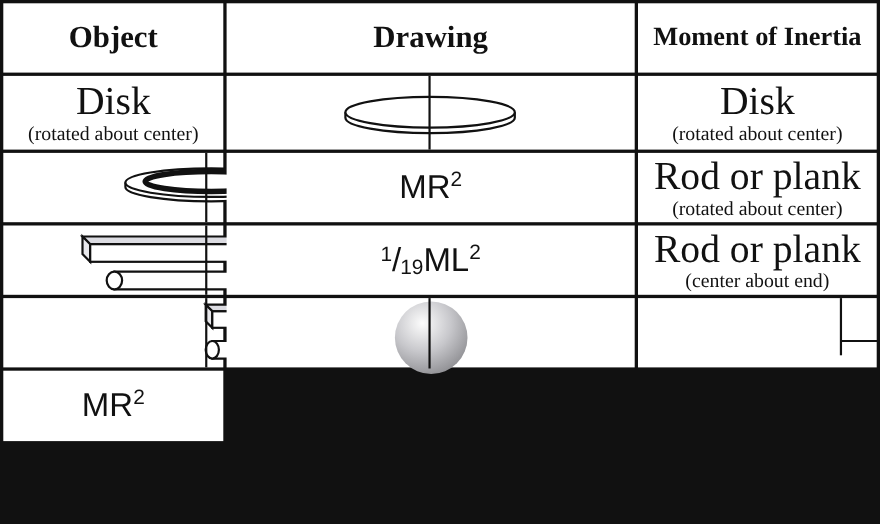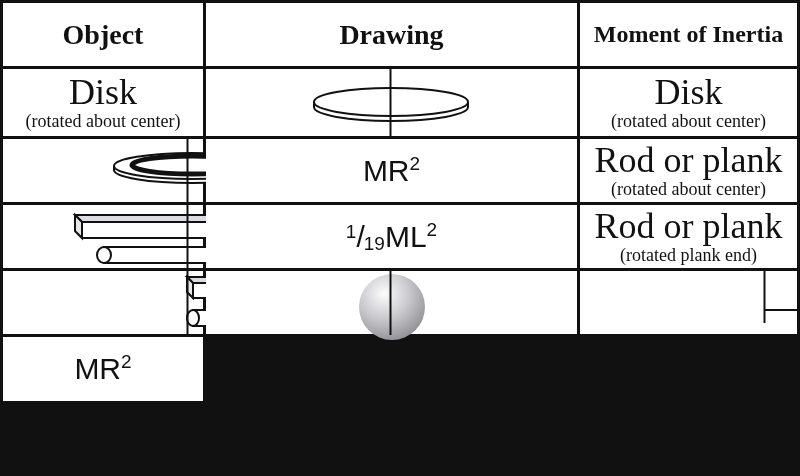--- a/index.html
+++ b/index.html
@@ -82,21 +82,21 @@
       <ellipse cx="101" cy="50" rx="7" ry="8" fill="#fff" stroke="#111" stroke-width="2"></ellipse>
       <line x1="184.5" y1="0" x2="184.5" y2="63" stroke="#111" stroke-width="2"></line>
     </svg>
   </div>
   <div class="cell">
     <div class="formula"><span class="f-lead"></span><span class="f-num">1</span><span class="f-slash">/</span><span class="f-den">19</span><span class="f-base">ML</span><span class="f-exp">2</span></div>
   </div>
 
   <div class="cell">
     <div class="obj-main">Rod or plank</div>
-    <div class="obj-note">(rotated plank end)</div>
+    <div class="obj-note">(center about end)</div>
   </div>
   <div class="cell drawcell">
     <svg class="drawing" width="371" height="63" viewBox="0 0 371 63">
       <polygon points="184,6 296,6 301,12 190,12" fill="#dcdce2" stroke="#111" stroke-width="2"></polygon>
       <polygon points="184,6 190,12 190,27 184,21" fill="#e8e8ec" stroke="#111" stroke-width="2"></polygon>
       <rect x="190" y="12" width="111" height="15" fill="#fff" stroke="#111" stroke-width="2"></rect>
       <path d="M190,39 L292,39 A6,8 0 0 1 292,55 L190,55 Z" fill="#fff" stroke="#111" stroke-width="2"></path>
       <ellipse cx="190" cy="47" rx="6" ry="8" fill="#fff" stroke="#111" stroke-width="2"></ellipse>
       <line x1="184.5" y1="0" x2="184.5" y2="63" stroke="#111" stroke-width="2"></line>
     </svg>

